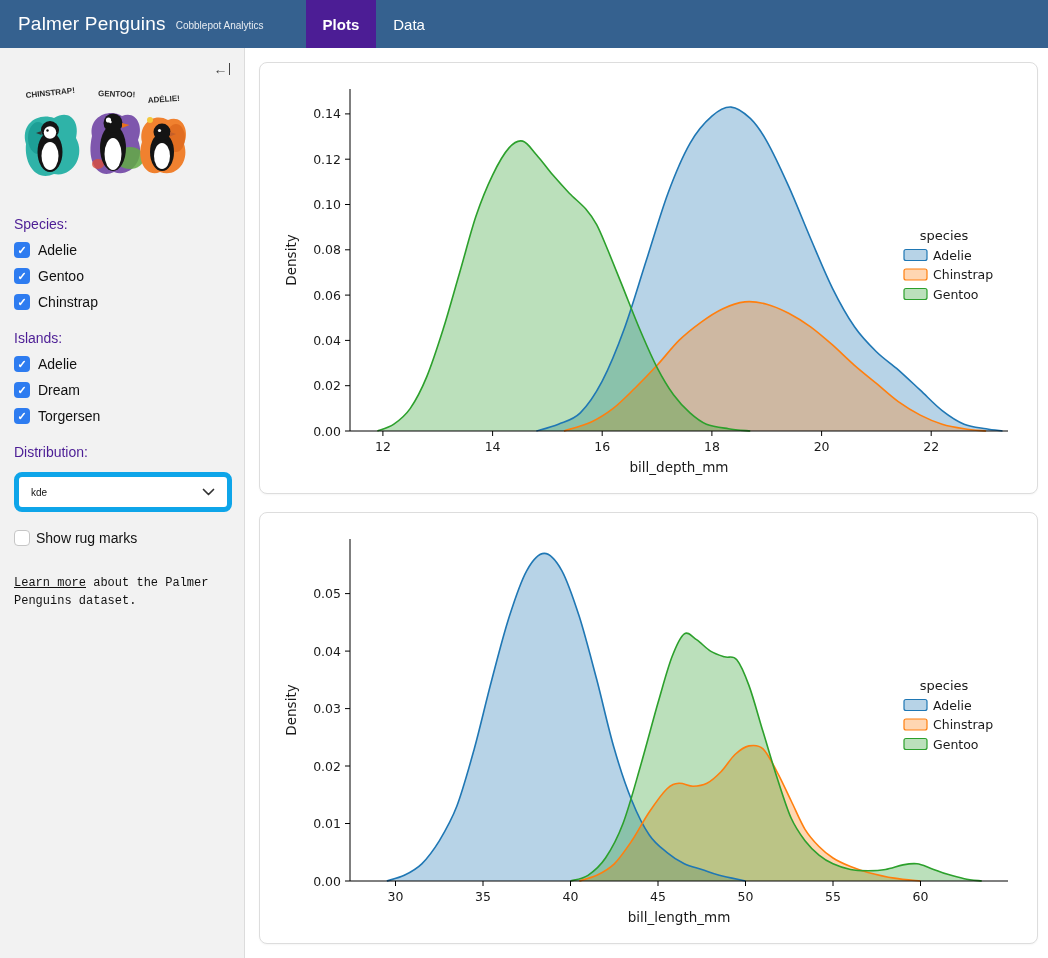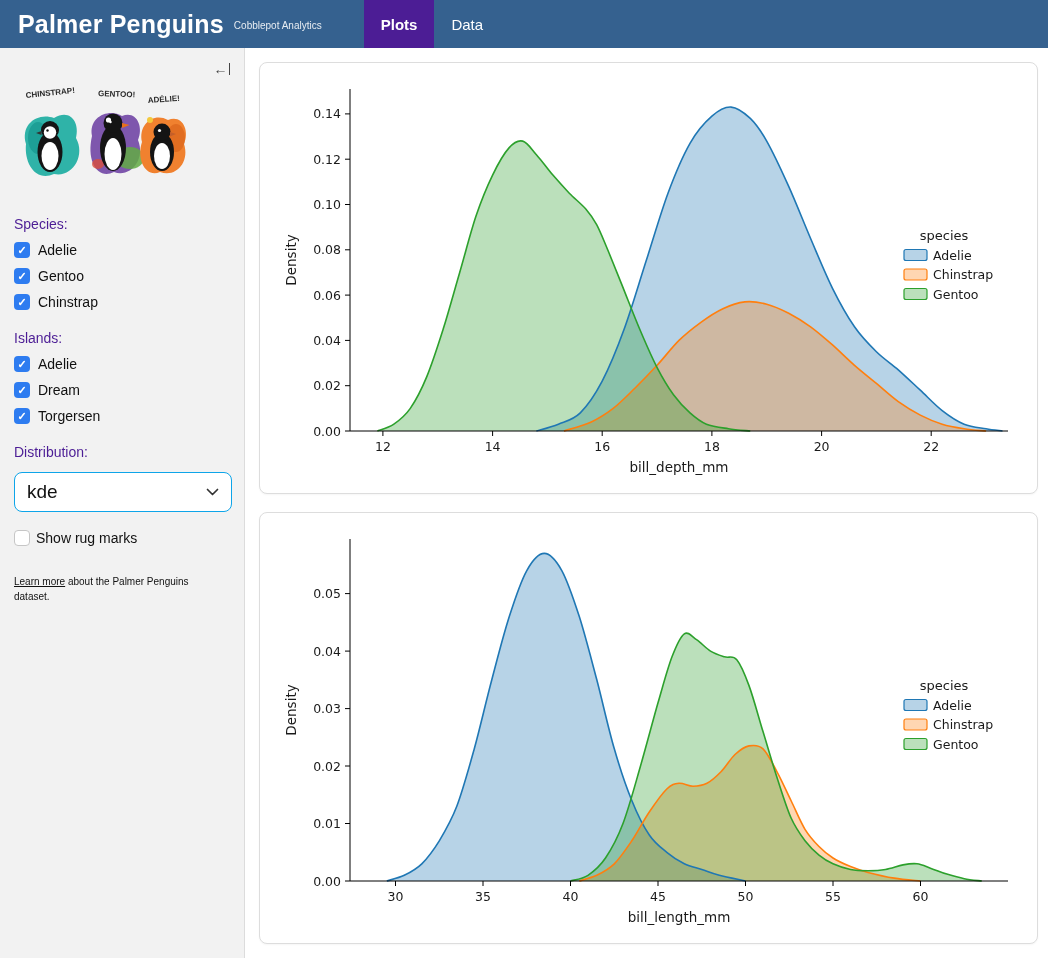--- a/index.html
+++ b/index.html
@@ -1,46 +1,46 @@
 <!DOCTYPE html>
 <html><head>
 <meta charset="utf-8">
 <style>
   html,body{margin:0;padding:0;background:#fff;}
   .app{width:1048px;height:958px;overflow:hidden;font-family:"Liberation Sans",sans-serif;color:#111;background:#fff;}
 
   
   .navbar{height:48px;background:#35618f;display:flex;align-items:stretch;color:#fff;}
   .brand{display:flex;align-items:center;gap:10px;padding-left:18px;}
-  .brand .title{font-size:25px;font-weight:700;letter-spacing:.2px;}
+  .brand .title{font-size:19px;font-weight:400;letter-spacing:.2px;}
   .brand .subtitle{font-size:10px;color:rgba(255,255,255,.88);position:relative;top:1px;}
   .tabs{display:flex;margin-left:42px;}
   .tab{display:flex;align-items:center;padding:0 17px;font-size:15px;color:#fff;cursor:pointer;}
   .tab.active{background:#4c1d95;font-weight:600;}
 
   
   .layout{display:flex;height:910px;}
   .sidebar{width:245px;box-sizing:border-box;background:#f2f2f2;border-right:1px solid #dcdcdc;
            padding:14px 14px 0 14px;position:relative;flex:none;}
   .collapse-btn{position:absolute;top:12px;right:12px;background:none;border:none;padding:2px;
            color:#444;font-size:14px;line-height:1;cursor:pointer;display:flex;align-items:center;}
   .collapse-btn .cbar{width:1.5px;height:12px;background:#444;display:inline-block;margin-left:1px;}
 
   .artwork{margin-top:24px;}
   .group{margin-top:20px;}
   .group-label{font-size:14px;color:#4c1d95;margin-bottom:8px;}
   .cb-row{display:flex;align-items:center;gap:8px;margin:10px 0;font-size:14px;cursor:pointer;}
   .cb{width:16px;height:16px;border-radius:4px;flex:none;display:flex;align-items:center;justify-content:center;box-sizing:border-box;}
   .cb.checked{background:#2e7cf0;color:#fff;font-size:11px;font-weight:700;line-height:1;}
   .cb.unchecked{background:#fff;border:1px solid #c6c6c6;}
-  .select{height:40px;width:218px;box-sizing:border-box;background:#fff;border:1px solid #0ea5e9;border-radius:8px;
-          display:flex;align-items:center;justify-content:space-between;padding:0 12px;font-size:19px;
+  .select{height:40px;width:218px;box-sizing:border-box;background:#fff;border:5px solid #0ea5e9;border-radius:8px;
+          display:flex;align-items:center;justify-content:space-between;padding:0 12px;font-size:10px;
           margin-top:12px;cursor:pointer;}
   .rug-row{margin-top:18px;gap:6px;}
-  .footer-note{font-size:10px;line-height:1.5;margin-top:28px;width:206px;}
+  .footer-note{font-size:12px;line-height:1.5;margin-top:28px;width:206px;font-family:Liberation Mono, monospace;}
   .footer-note a{color:#111;text-decoration:underline;cursor:pointer;}
 
   .content{flex:1;background:#fff;padding:14px 10px 0 14px;display:flex;flex-direction:column;gap:18px;box-sizing:border-box;}
   .card{border:1px solid #ddd;border-radius:8px;background:#fff;box-sizing:border-box;height:432px;padding:10px;
         box-shadow:0 1px 2px rgba(0,0,0,.04);}
   .plot{display:block;}
 </style>
 </head>
 <body>
 

